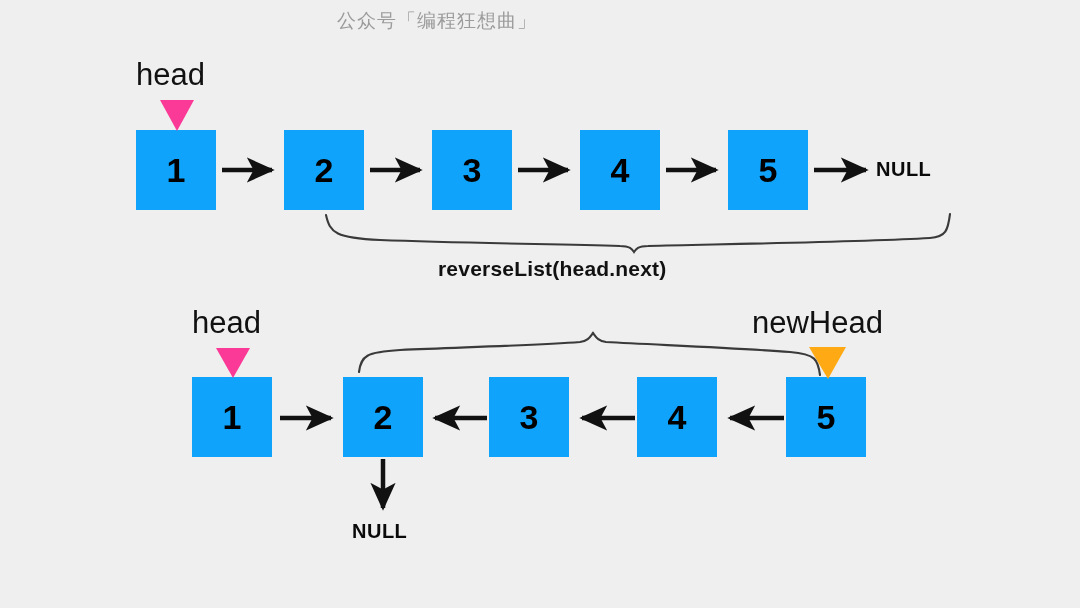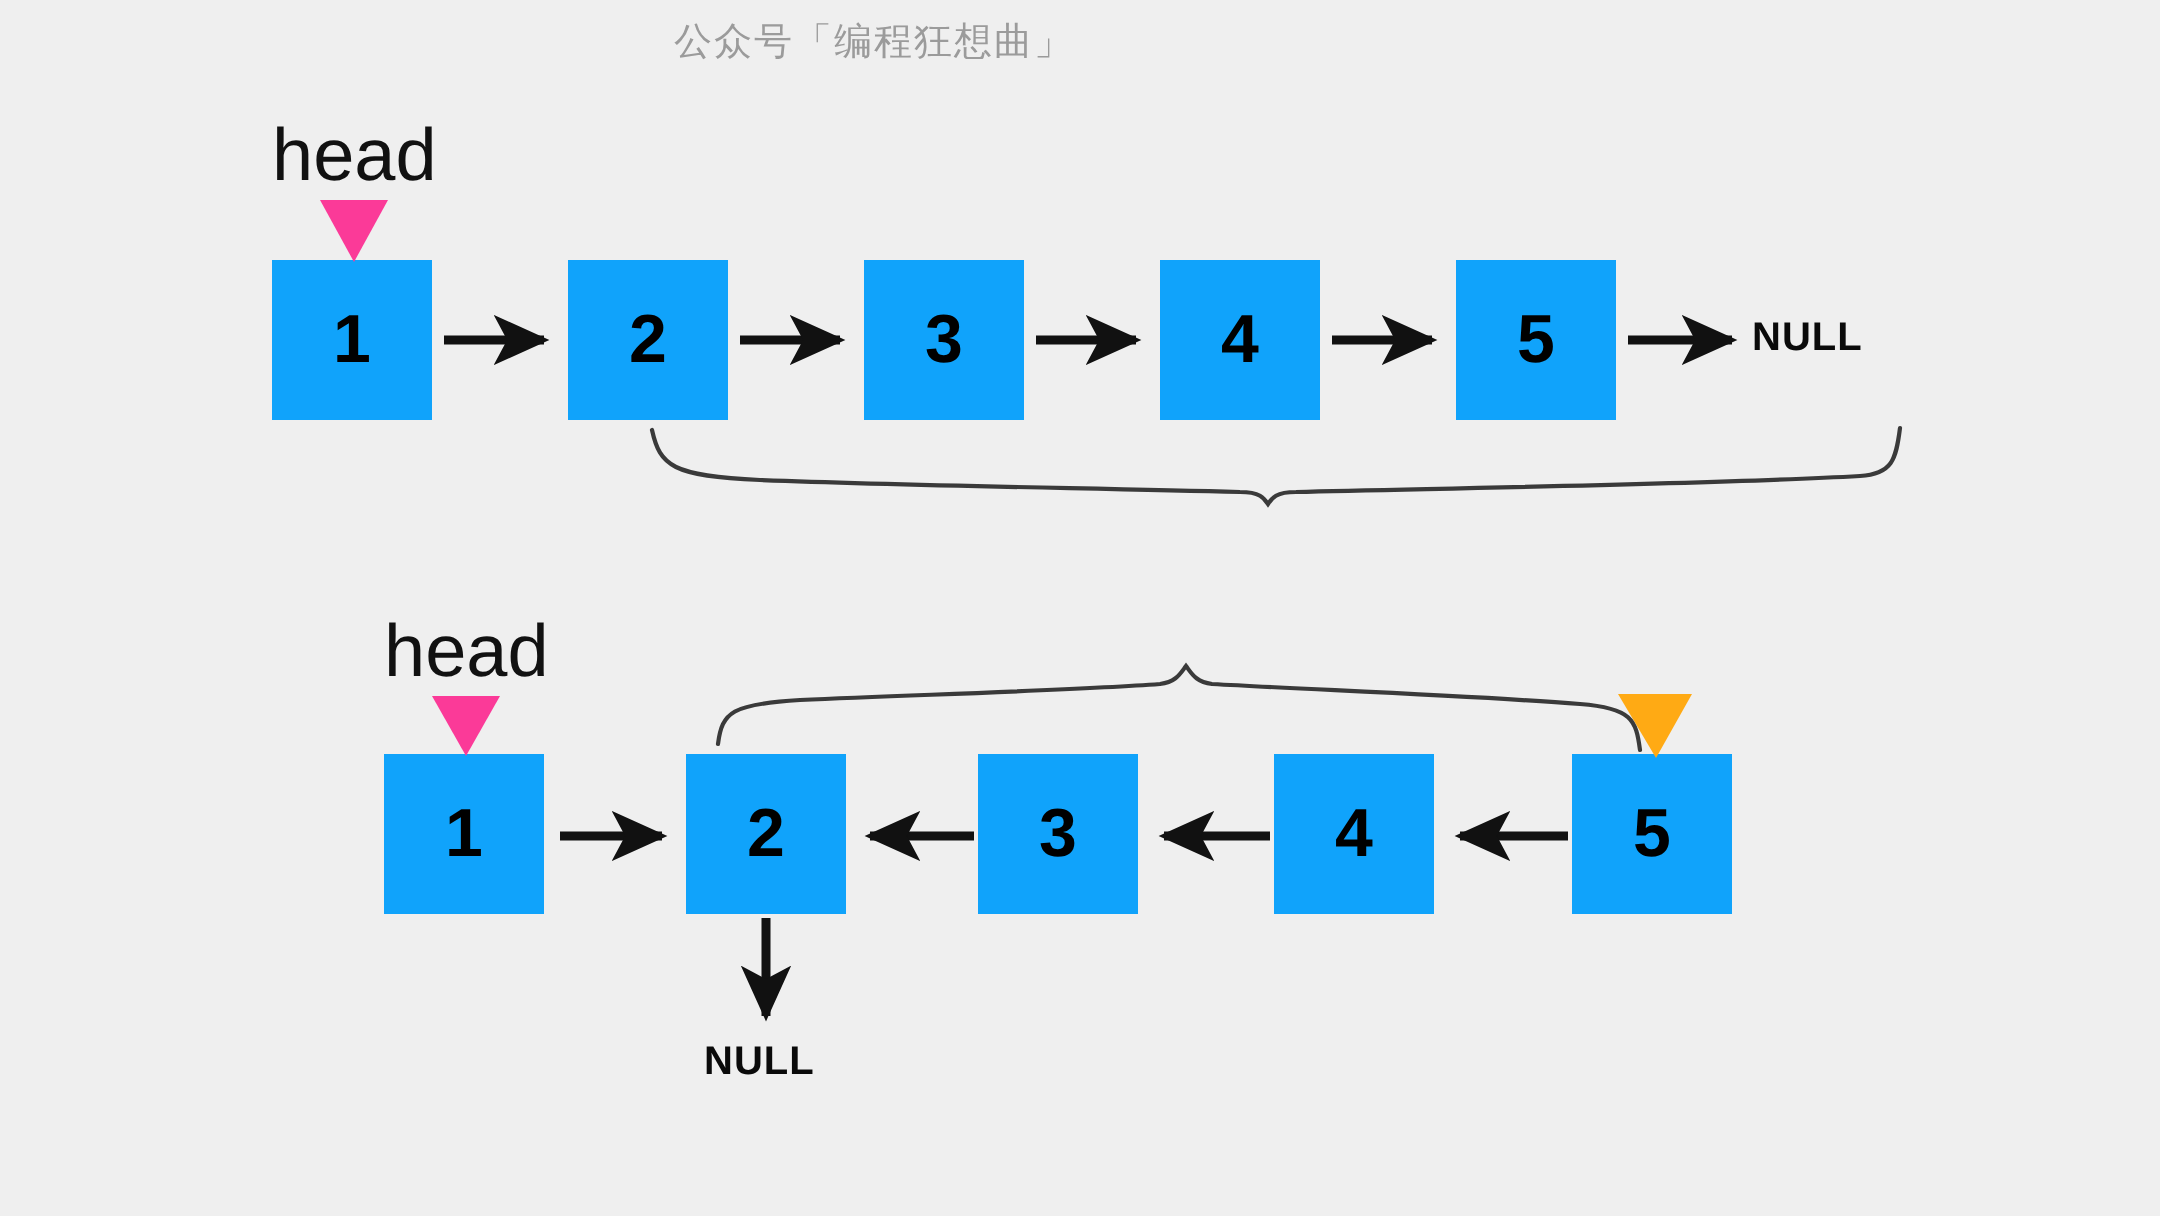--- a/index.html
+++ b/index.html
@@ -53,21 +53,21 @@
     left: 0;
     top: 8px;
     width: 874px;
     text-align: center;
     font-family: "Liberation Sans", sans-serif;
     font-size: 19px;
     color: #9b9b9b;
     letter-spacing: 1px;
   }
   .ptr-label {
-    font-size: 37px;
+    font-size: 31px;
     font-weight: 400;
     color: #111111;
   }
   .null-label {
     font-size: 20px;
     font-weight: 700;
     color: #0a0a0a;
     letter-spacing: 0.5px;
   }
   .brace-caption {
@@ -87,22 +87,24 @@
   <div class="label ptr-label" style="left:136px; top:57px;">head</div>
 
   <div class="node" style="left:136px; top:130px;">1</div>
   <div class="node" style="left:284px; top:130px;">2</div>
   <div class="node" style="left:432px; top:130px;">3</div>
   <div class="node" style="left:580px; top:130px;">4</div>
   <div class="node" style="left:728px; top:130px;">5</div>
 
   <div class="label null-label" style="left:876px; top:158px;">NULL</div>
 
+  <div class="label brace-caption" style="left:438px; top:257px;">reverseList(head.next)</div>
 
   <div class="label ptr-label" style="left:192px; top:305px;">head</div>
+  <div class="label ptr-label" style="left:752px; top:305px;">newHead</div>
 
   <div class="node" style="left:192px; top:377px;">1</div>
   <div class="node" style="left:343px; top:377px;">2</div>
   <div class="node" style="left:489px; top:377px;">3</div>
   <div class="node" style="left:637px; top:377px;">4</div>
   <div class="node" style="left:786px; top:377px;">5</div>
 
   <div class="label null-label" style="left:352px; top:520px;">NULL</div>
 
   <svg id="svg-layer" viewBox="0 0 1080 608" xmlns="http://www.w3.org/2000/svg">

